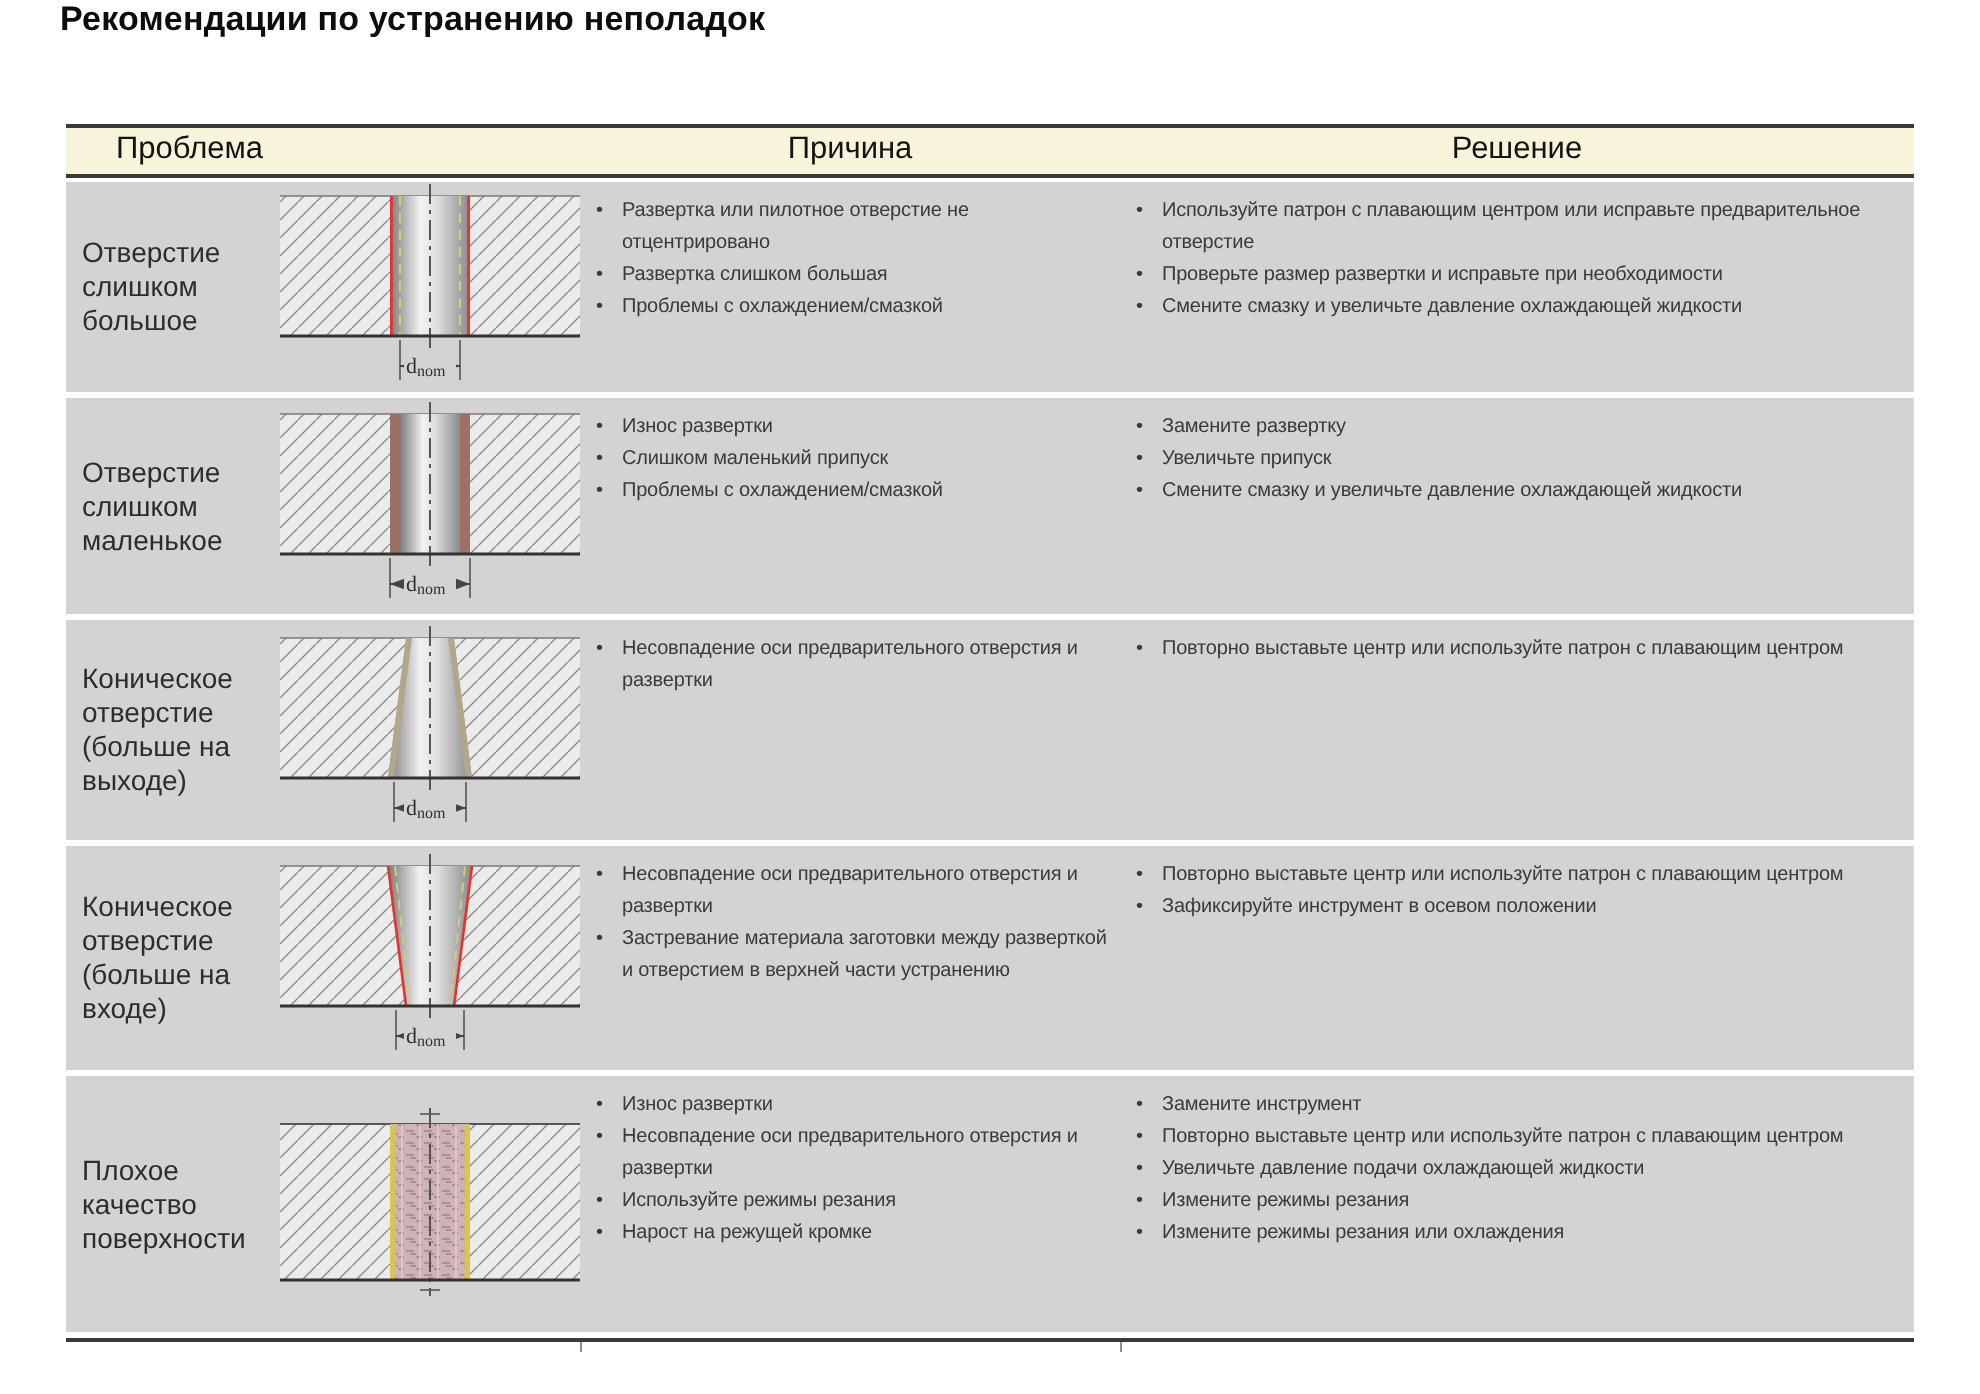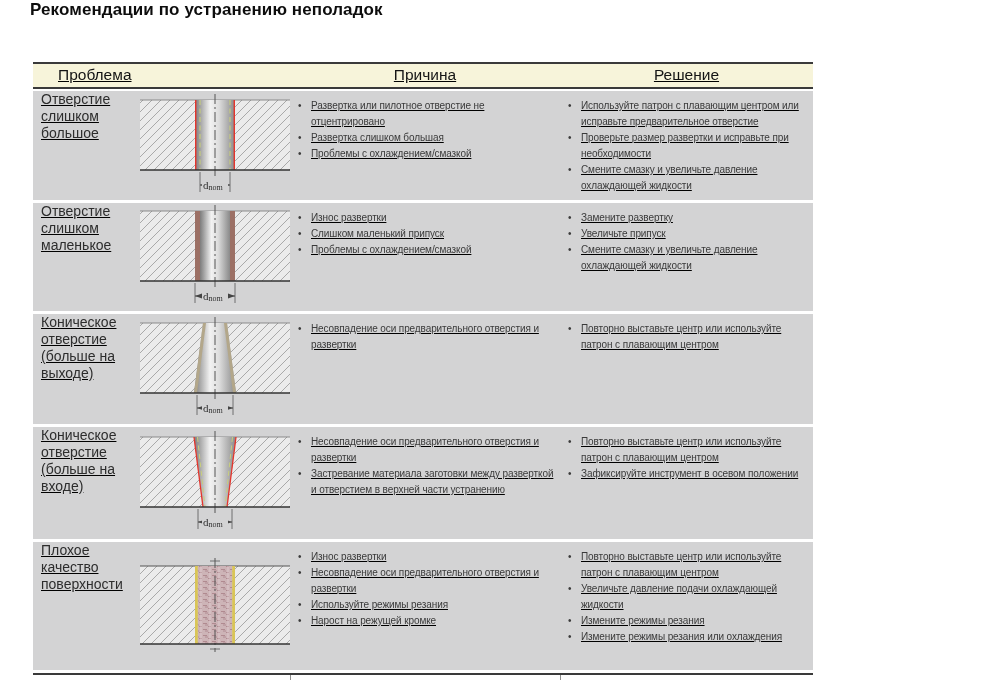--- a/index.html
+++ b/index.html
@@ -17,22 +17,21 @@
     left: 30px; top: 0;
     font-size: 17px;
     font-weight: bold;
     color: #0d0d0d;
     letter-spacing: 0.1px;
   }
 
   .trouble-table {
     position: absolute;
     left: 33px; top: 62px;
-    width: 780px;
-    text-decoration: underline;
+    width: 924px;
   }
 
   
   .thead {
     display: grid;
     grid-template-columns: 257px 270px 1fr;
     background: #f7f4da;
     border-top: 2px solid #3a3a3a;
     border-bottom: 2px solid #3a3a3a;
     padding: 2px 0 3px 0;
@@ -55,21 +54,21 @@
   }
   .trow:last-of-type { margin-bottom: 0; }
   .r1 { min-height: 105px; }
   .r2 { min-height: 108px; }
   .r3 { min-height: 110px; }
   .r4 { min-height: 112px; }
   .r5 { min-height: 128px; }
 
   .cell-problem {
     display: flex;
-    align-items: flex-start;
+    align-items: center;
     padding-left: 8px;
   }
   .problem-label {
     font-size: 14px;
     line-height: 17px;
     color: #2d2d2d;
   }
   .cell-image {
     display: flex;
     align-items: center;
@@ -349,20 +348,21 @@
       <div class="cell-list">
         <ul class="bullets">
           <li>Износ развертки</li>
           <li>Несовпадение оси предварительного отверстия и развертки</li>
           <li>Используйте режимы резания</li>
           <li>Нарост на режущей кромке</li>
         </ul>
       </div>
       <div class="cell-list">
         <ul class="bullets">
+          <li>Замените инструмент</li>
           <li>Повторно выставьте центр или используйте патрон с плавающим центром</li>
           <li>Увеличьте давление подачи охлаждающей жидкости</li>
           <li>Измените режимы резания</li>
           <li>Измените режимы резания или охлаждения</li>
         </ul>
       </div>
     </div>
 
     <div class="table-bottom">
       <span class="tick t1"></span>

